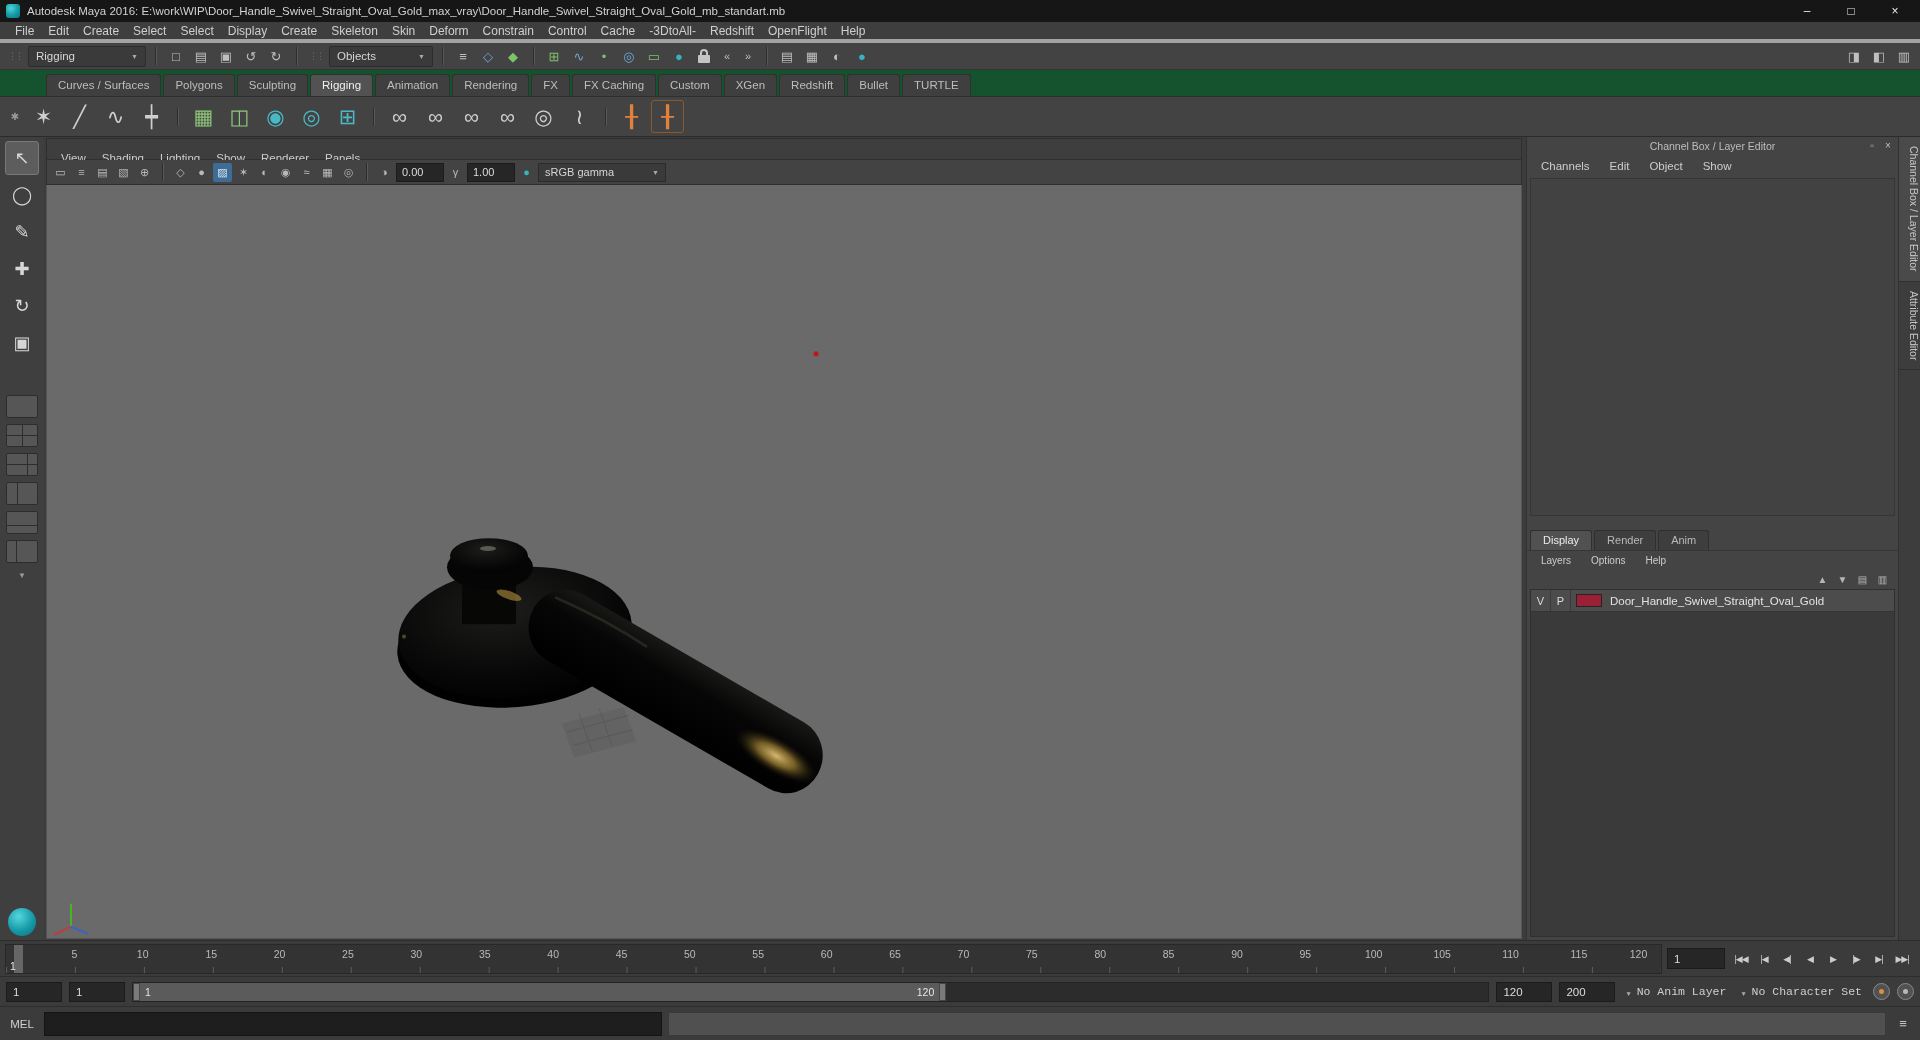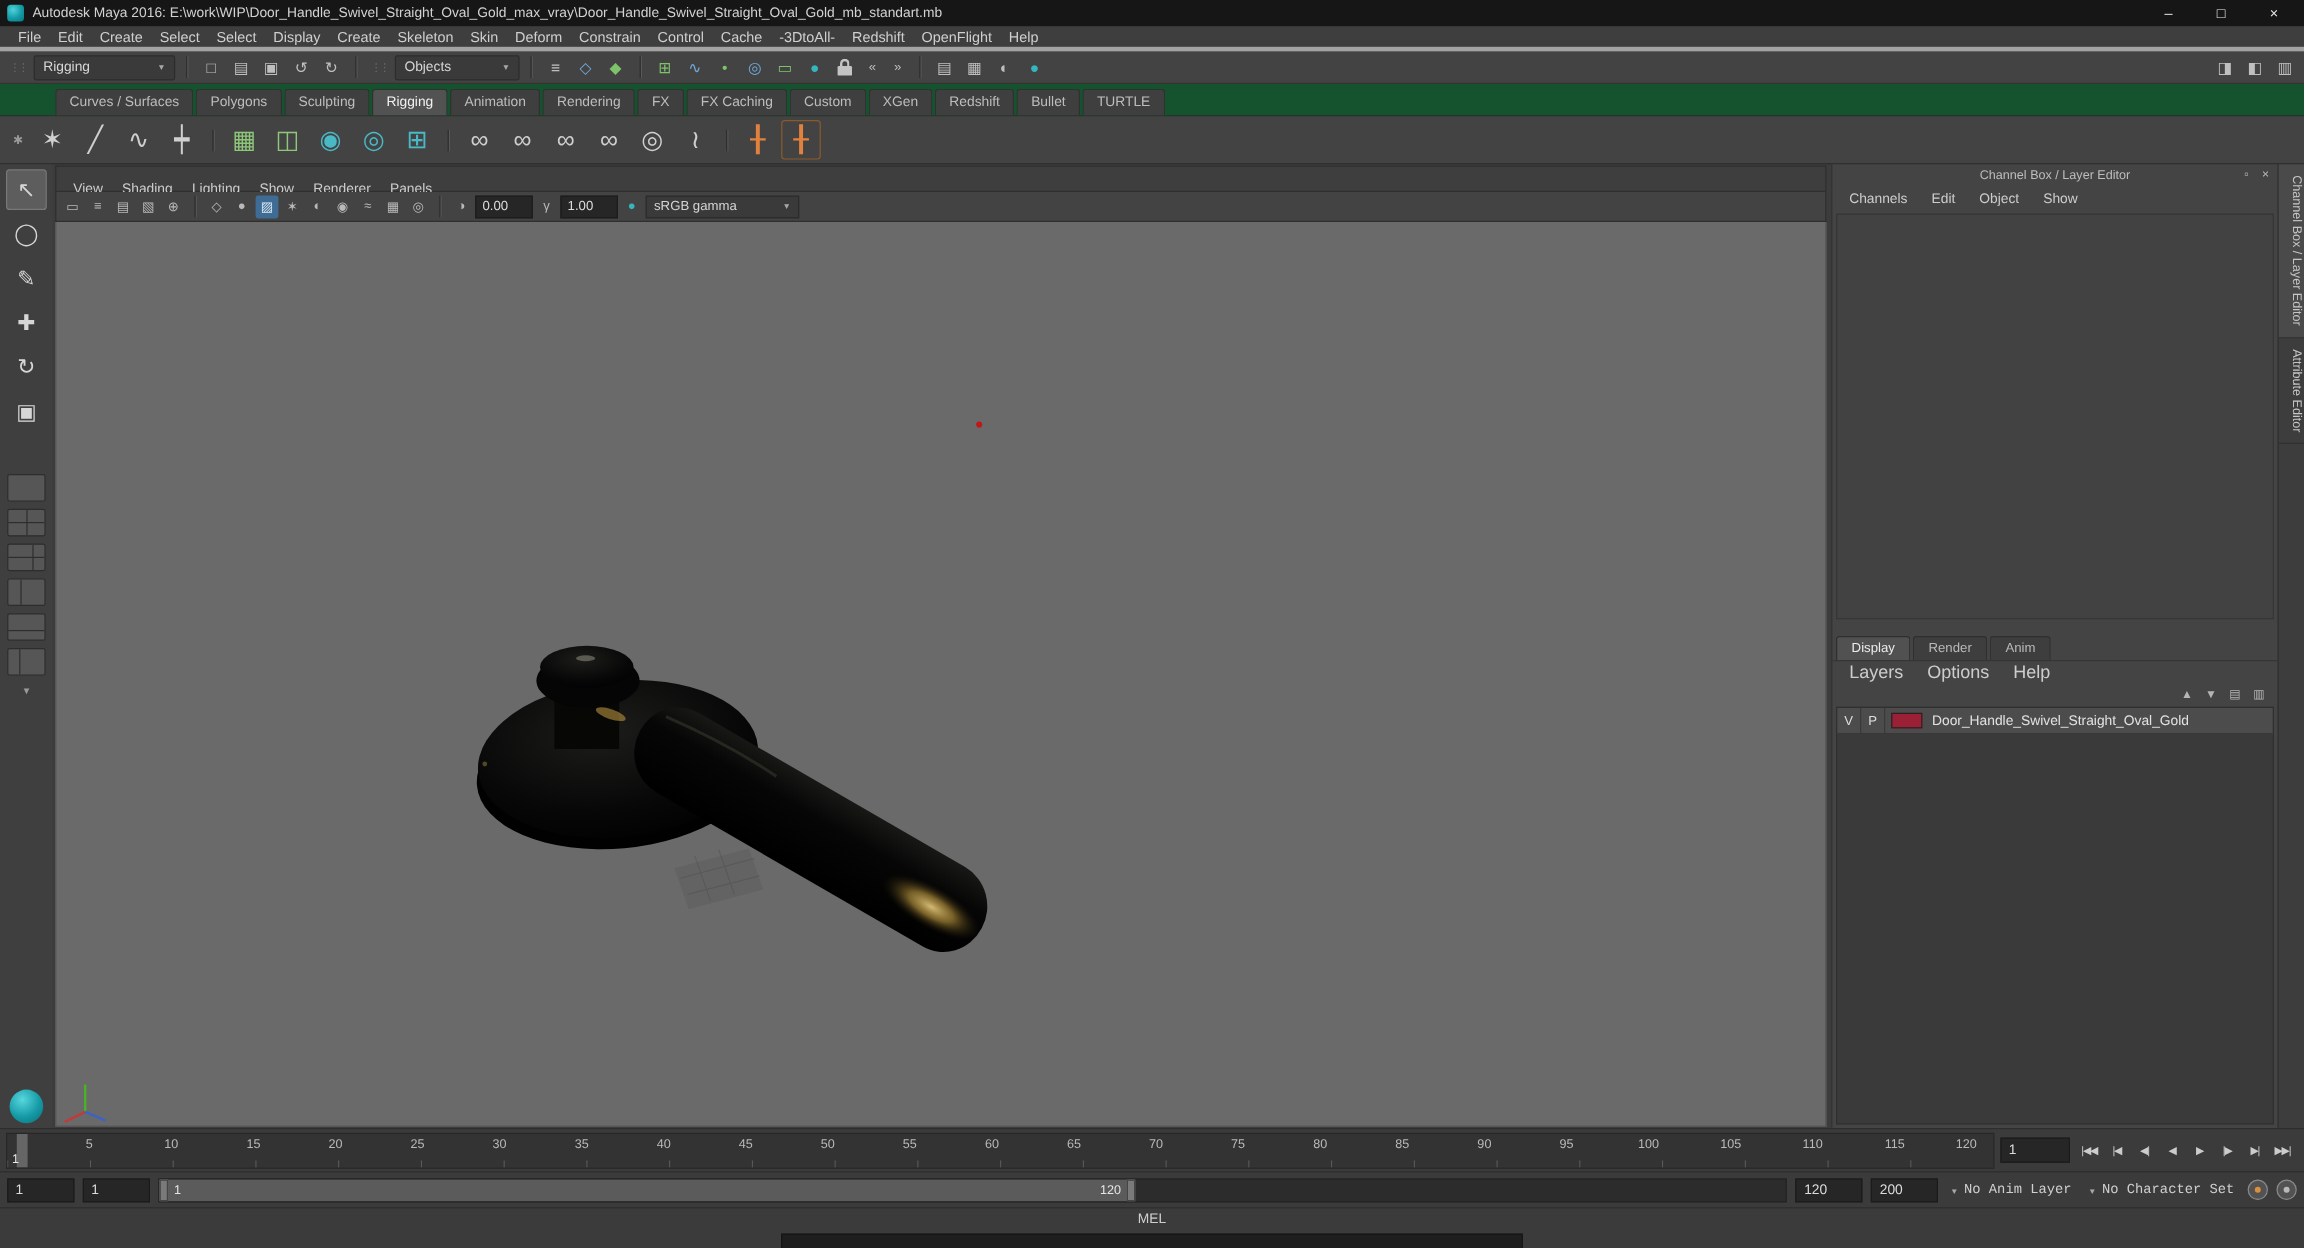--- a/index.html
+++ b/index.html
@@ -90,21 +90,21 @@
   .cb-hdr-icons { position: absolute; right: 3px; top: 1px; display: flex; gap: 2px; }
   .cb-hdr-icons .ic { width: 14px; height: 14px; font-size: 10px; }
   .cb-menus { height: 22px; display: flex; align-items: center; gap: 4px; padding: 0 6px; }
   .cb-menu { padding: 2px 8px; font-size: 11.5px; color: #cdcdcd; }
   .cb-area { height: 338px; margin: 1px 3px 0; background: #424242; border: 1px solid #363636; }
   .cb-splitter { height: 12px; }
   .le-tabs { height: 22px; display: flex; align-items: flex-end; gap: 2px; padding: 0 3px; }
   .le-tab { padding: 3px 12px 4px; font-size: 11px; color: #b9b9b9; background: #3e3e3e; border: 1px solid #2f2f2f; border-bottom: none; border-radius: 3px 3px 0 0; }
   .le-tab.active { background: #515151; color: #ececec; }
   .le-menus { height: 20px; display: flex; align-items: center; gap: 4px; padding: 0 6px; border-top: 1px solid #363636; }
-  .le-menu { padding: 1px 8px; font-size: 15px; color: #cdcdcd; }
+  .le-menu { padding: 1px 8px; font-size: 10px; color: #cdcdcd; }
   .le-iconrow { height: 18px; display: flex; justify-content: flex-end; align-items: center; gap: 5px; padding: 0 8px; }
   .le-iconrow .ic { width: 15px; height: 15px; font-size: 10px; color: #b5b5b5; }
   .le-list { flex: 1; margin: 1px 3px 3px; background: #3a3a3a; border: 1px solid #303030; overflow: hidden; }
   .layer-row { height: 22px; display: flex; align-items: center; background: #4c4c4c; border-bottom: 1px solid #333; }
   .layer-cell { width: 20px; height: 100%; display: flex; align-items: center; justify-content: center;
     font-size: 11px; color: #dcdcdc; border-right: 1px solid #3a3a3a; }
   .layer-swatch { width: 26px; height: 13px; margin: 0 5px; border: 1px solid #242424; }
   .layer-name { font-size: 11.5px; color: #e2e2e2; padding-left: 3px; white-space: nowrap; }
 
   
@@ -135,21 +135,21 @@
   .range-bar { position: absolute; left: 0; top: 0; bottom: 0; width: 60%; background: #5b5b5b;
     display: flex; align-items: center; justify-content: space-between; padding: 0 12px; font-size: 10.5px; color: #e6e6e6; }
   .range-handle { position: absolute; top: 0; bottom: 0; width: 7px; background: #7a7a7a; border: 1px solid #454545; }
   .range-handle.left { left: 0; } .range-handle.right { right: 0; }
   .dd-mini { display: flex; align-items: flex-end; gap: 6px; font-size: 11.5px; color: #cfcfcf; padding: 0 4px; font-family: Liberation Mono, monospace; }
   .circle-btn { width: 17px; height: 17px; border-radius: 50%; border: 1px solid #8a8a8a; background: #525252; position: relative; }
   .circle-btn .dot { position: absolute; inset: 5px; border-radius: 50%; background: #b8b8b8; }
   .circle-btn.key .dot { background: #d8903c; }
 
   
-  .cmd-row { height: 34px; background: #3b3b3b; border-top: 1px solid #2d2d2d; display: flex; align-items: center; gap: 6px; padding: 3px 6px; flex-direction: column; }
+  .cmd-row { height: 34px; background: #3b3b3b; border-top: 1px solid #2d2d2d; display: flex; align-items: center; gap: 6px; padding: 3px 6px; }
   .cmd-label { width: 32px; font-size: 11.5px; color: #cfcfcf; text-align: center; }
   .cmd-input { width: 618px; height: 24px; background: #1e1e1e; border: 1px solid #151515; color: #ddd;
     font-family: "Liberation Mono", monospace; font-size: 11px; padding: 0 6px; }
   .cmd-result { flex: 1; height: 24px; background: #505050; border: 1px solid #3a3a3a; }
   .cmd-icon { width: 22px; height: 22px; display: flex; align-items: center; justify-content: center; color: #c4c4c4; font-size: 13px; }
   .help-row { height: 28px; background: #2f2f2f; border-top: 1px solid #262626; display: flex; align-items: center; padding: 0 10px; font-size: 11.5px; color: #b2b2b2; }
 </style>
 </head>
 <body>
 

